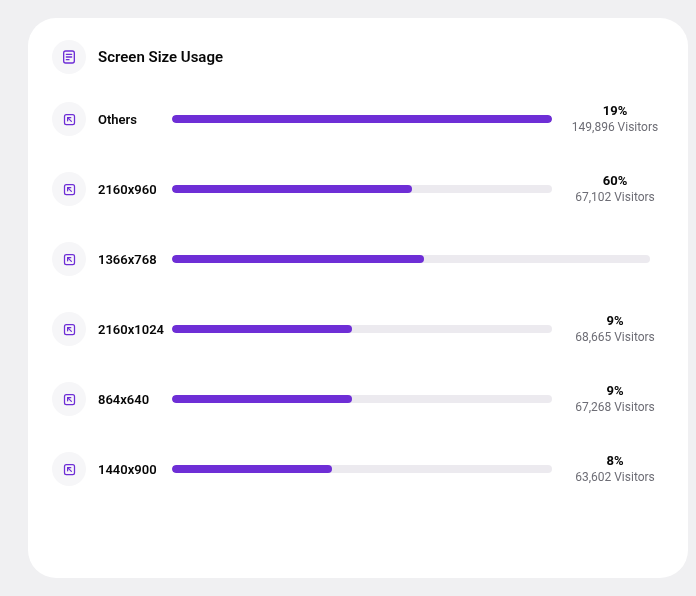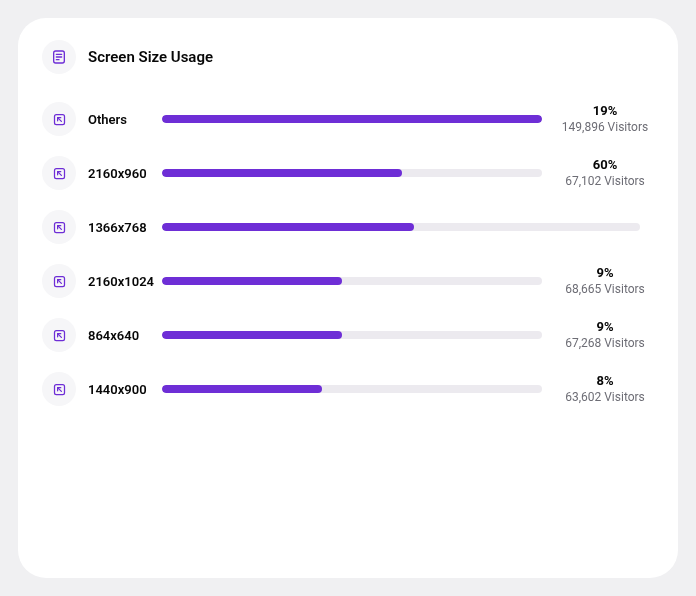--- a/index.html
+++ b/index.html
@@ -10,20 +10,21 @@
     height: 596px;
     overflow: hidden;
     padding: 18px;
   }
   .card {
     background: #ffffff;
     border-radius: 28px;
     width: 100%;
     height: 100%;
     padding: 22px 24px 28px 24px;
+    margin-left: 10px;
   }
   .header {
     display: flex;
     align-items: center;
     gap: 12px;
     margin-bottom: 18px;
   }
   .header-icon {
     width: 34px;
     height: 34px;
@@ -33,21 +34,21 @@
     align-items: center;
     justify-content: center;
     color: #6e2ed6;
   }
   .header-icon svg { width: 16px; height: 16px; }
   .header-title {
     font-size: 15px;
     font-weight: 600;
     color: #070707;
   }
-  .rows { display: flex; flex-direction: column; gap: 0; }
+  .rows { display: flex; flex-direction: column; gap: 16px; }
   .row {
     display: flex;
     align-items: center;
     padding: 10px 0 10px 0;
   }
   .row-icon {
     width: 34px;
     height: 34px;
     border-radius: 50%;
     background: #f6f6f8;

